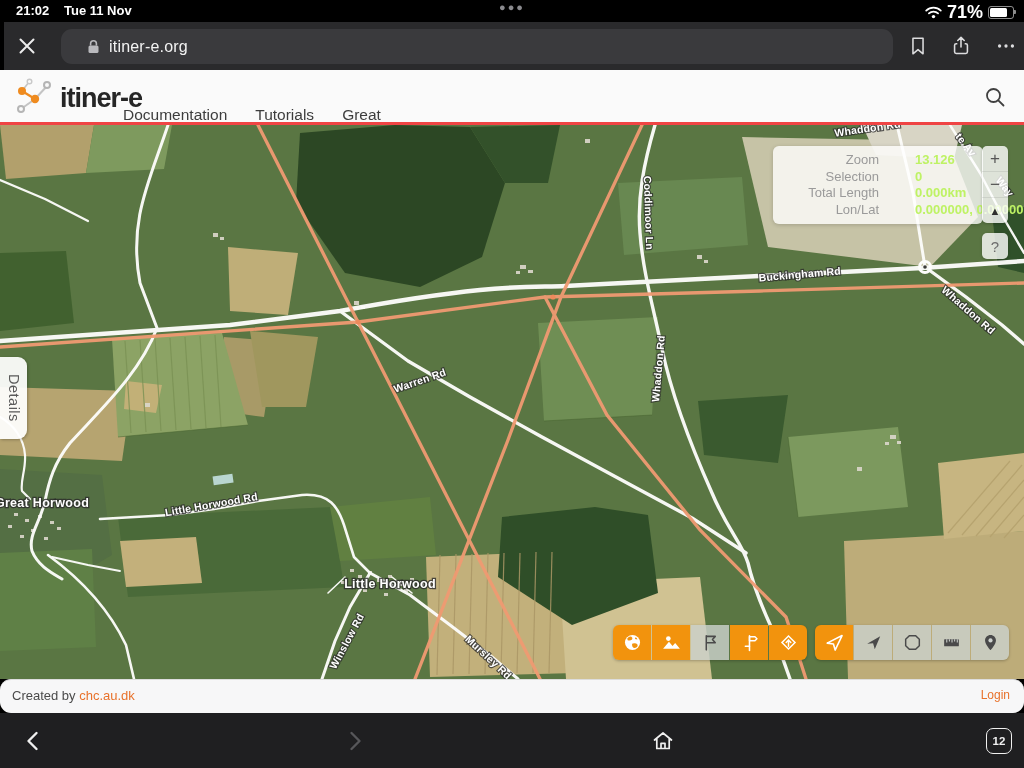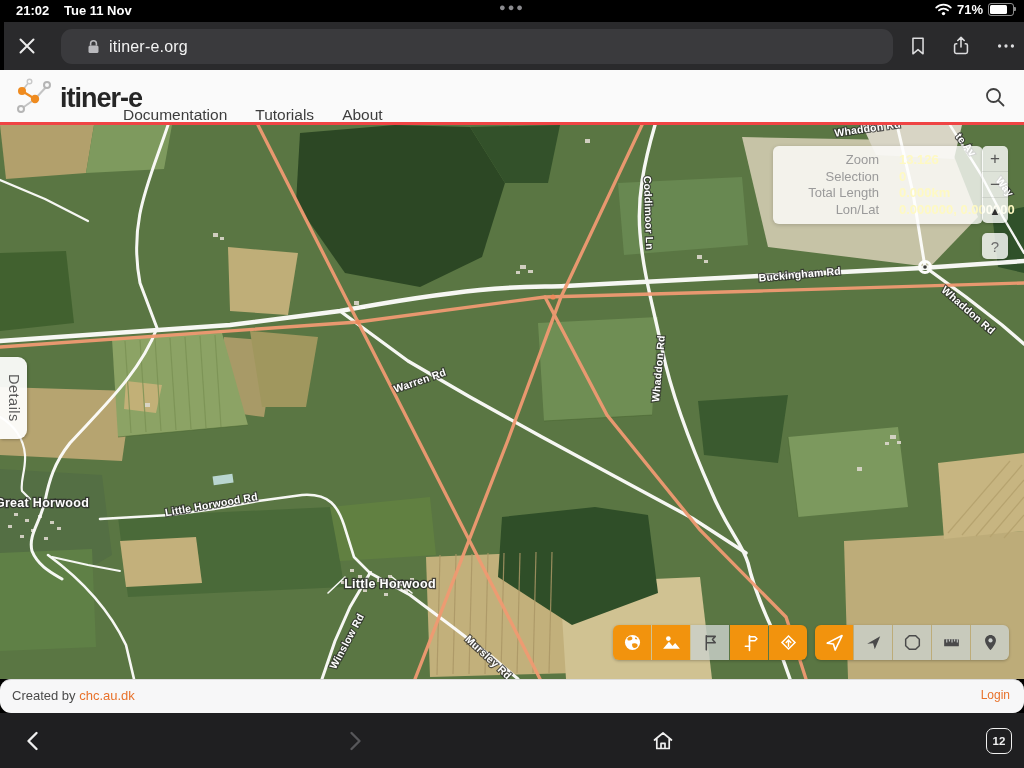--- a/index.html
+++ b/index.html
@@ -4,21 +4,21 @@
 <style>
   html,body{margin:0;padding:0;background:#000;}
   #screen{position:relative;width:1024px;height:768px;overflow:hidden;background:#000;
           font-family:"Liberation Sans",sans-serif;-webkit-font-smoothing:antialiased;}
   
   .status{position:absolute;left:0;top:0;width:1024px;height:22px;background:#000;color:#fff;}
   .st-time{position:absolute;left:16px;top:3px;font-size:13px;font-weight:bold;}
   .st-date{position:absolute;left:64px;top:3px;font-size:13px;font-weight:bold;}
   .st-dots{position:absolute;left:50%;top:1px;transform:translateX(-50%);color:#8a8a8e;font-size:11px;letter-spacing:2px;}
   .st-right{position:absolute;right:10px;top:2px;display:flex;align-items:center;gap:5px;}
-  .st-batt-pct{font-size:13px;font-weight:bold;color:#fff;}
+  .st-batt-pct{font-size:18px;font-weight:bold;color:#fff;}
   .batt{width:24px;height:11px;border:1px solid rgba(255,255,255,.55);border-radius:3px;position:relative;}
   .batt-fill{position:absolute;left:1px;top:1px;bottom:1px;width:70%;background:#fff;border-radius:1.5px;}
   .batt-nub{position:absolute;right:-3px;top:3px;width:2px;height:4px;background:rgba(255,255,255,.55);border-radius:0 1px 1px 0;}
   
   .browser{position:absolute;left:4px;top:22px;width:1024px;height:64px;background:#2a2a2c;}
   .close-x{position:absolute;left:14px;top:15px;width:18px;height:18px;cursor:pointer;}
   .url-pill{position:absolute;left:57px;top:7px;width:832px;height:35px;background:#3a3a3d;border-radius:11px;
             display:flex;align-items:center;}
   .lock{margin-left:26px;display:flex;}
   .url-text{margin-left:9px;color:#f2f2f2;font-size:16px;letter-spacing:.2px;}
@@ -31,23 +31,23 @@
   .nav-link{font-size:15.5px;color:#3d3d3d;cursor:pointer;}
   .search-ic{position:absolute;right:18px;top:16px;width:22px;height:22px;cursor:pointer;}
   
   .map{position:absolute;left:0;top:125px;width:1024px;height:554px;overflow:hidden;background:#5a7643;}
   .map svg.base{position:absolute;left:0;top:0;}
   text.rd{font-size:10.5px;font-weight:bold;fill:#fff;stroke:#2b2b2b;stroke-opacity:.78;stroke-width:2.2px;paint-order:stroke;letter-spacing:.2px;font-family:"Liberation Sans",sans-serif;}
   text.town{font-size:12.5px;font-weight:bold;fill:#fff;stroke:#2b2b2b;stroke-opacity:.8;stroke-width:2.6px;paint-order:stroke;letter-spacing:.3px;font-family:"Liberation Sans",sans-serif;}
   
   .info-panel{position:absolute;left:773px;top:21px;width:190px;background:rgba(255,255,255,.78);border-radius:6px;
               padding:6px 10px;box-shadow:0 1px 4px rgba(0,0,0,.18);}
-  .irow{display:grid;grid-template-columns:96px 1fr;column-gap:20px;font-size:13px;line-height:16.5px;}
+  .irow{display:grid;grid-template-columns:96px 1fr;column-gap:8px;font-size:13px;line-height:16.5px;}
   .ilab{color:#9a9a9a;text-align:right;}
-  .ival{color:#fef9c3;font-weight:bold;white-space:nowrap;}
+  .ival{color:#bef264;font-weight:bold;white-space:nowrap;margin-left:28px;}
   .zoom-stack{position:absolute;left:982px;top:21px;width:26px;background:rgba(255,255,255,.8);border-radius:5px;
               box-shadow:0 1px 3px rgba(0,0,0,.2);overflow:hidden;}
   .z-btn{width:26px;height:25px;display:flex;align-items:center;justify-content:center;color:#555;font-size:17px;cursor:pointer;}
   .z-btn + .z-btn{border-top:1px solid rgba(0,0,0,.08);}
   .z-btn.north{font-size:11px;color:#2f2f2f;}
   .help-btn{position:absolute;left:982px;top:108px;width:26px;height:26px;background:rgba(255,255,255,.8);border-radius:5px;
             display:flex;align-items:center;justify-content:center;color:#6d6d6d;font-size:15px;cursor:pointer;box-shadow:0 1px 3px rgba(0,0,0,.2);}
   .details-tab{position:absolute;left:0;top:232px;width:27px;height:82px;background:rgba(255,255,255,.93);
                border-radius:0 9px 9px 0;display:flex;align-items:center;justify-content:center;
                writing-mode:vertical-rl;color:#5a5a5a;font-size:14.5px;letter-spacing:.5px;cursor:pointer;
@@ -127,21 +127,21 @@
         <circle cx="34" cy="7" r="3" fill="#fafafa" stroke="#b5b5b5" stroke-width="2"></circle>
         <circle cx="9" cy="13" r="4" fill="#ef8b1f"></circle>
         <circle cx="8" cy="31" r="3" fill="#fafafa" stroke="#b5b5b5" stroke-width="2"></circle>
         <circle cx="16.5" cy="3.5" r="2.3" fill="#fafafa" stroke="#c9c9c9" stroke-width="1.4"></circle>
       </svg>
       <span class="logo-text">itiner-e</span>
     </div>
     <div id="site-nav">
         <span class="nav-link">Documentation</span>
         <span class="nav-link">Tutorials</span>
-        <span class="nav-link">About</span>
+        <span class="nav-link">Great</span>
       </div>
     <svg class="search-ic" viewBox="0 0 22 22">
       <circle cx="9.5" cy="9.5" r="6.5" fill="none" stroke="#3f3f3f" stroke-width="1.8"></circle>
       <path d="M14.3,14.3 L19.5,19.5" stroke="#3f3f3f" stroke-width="1.8" stroke-linecap="round"></path>
     </svg>
   </div>
 
   <div class="map">
     <svg class="base" width="1024" height="554" viewBox="0 0 1024 554">
       <rect x="0" y="0" width="1024" height="554" fill="#5a7643"></rect>

